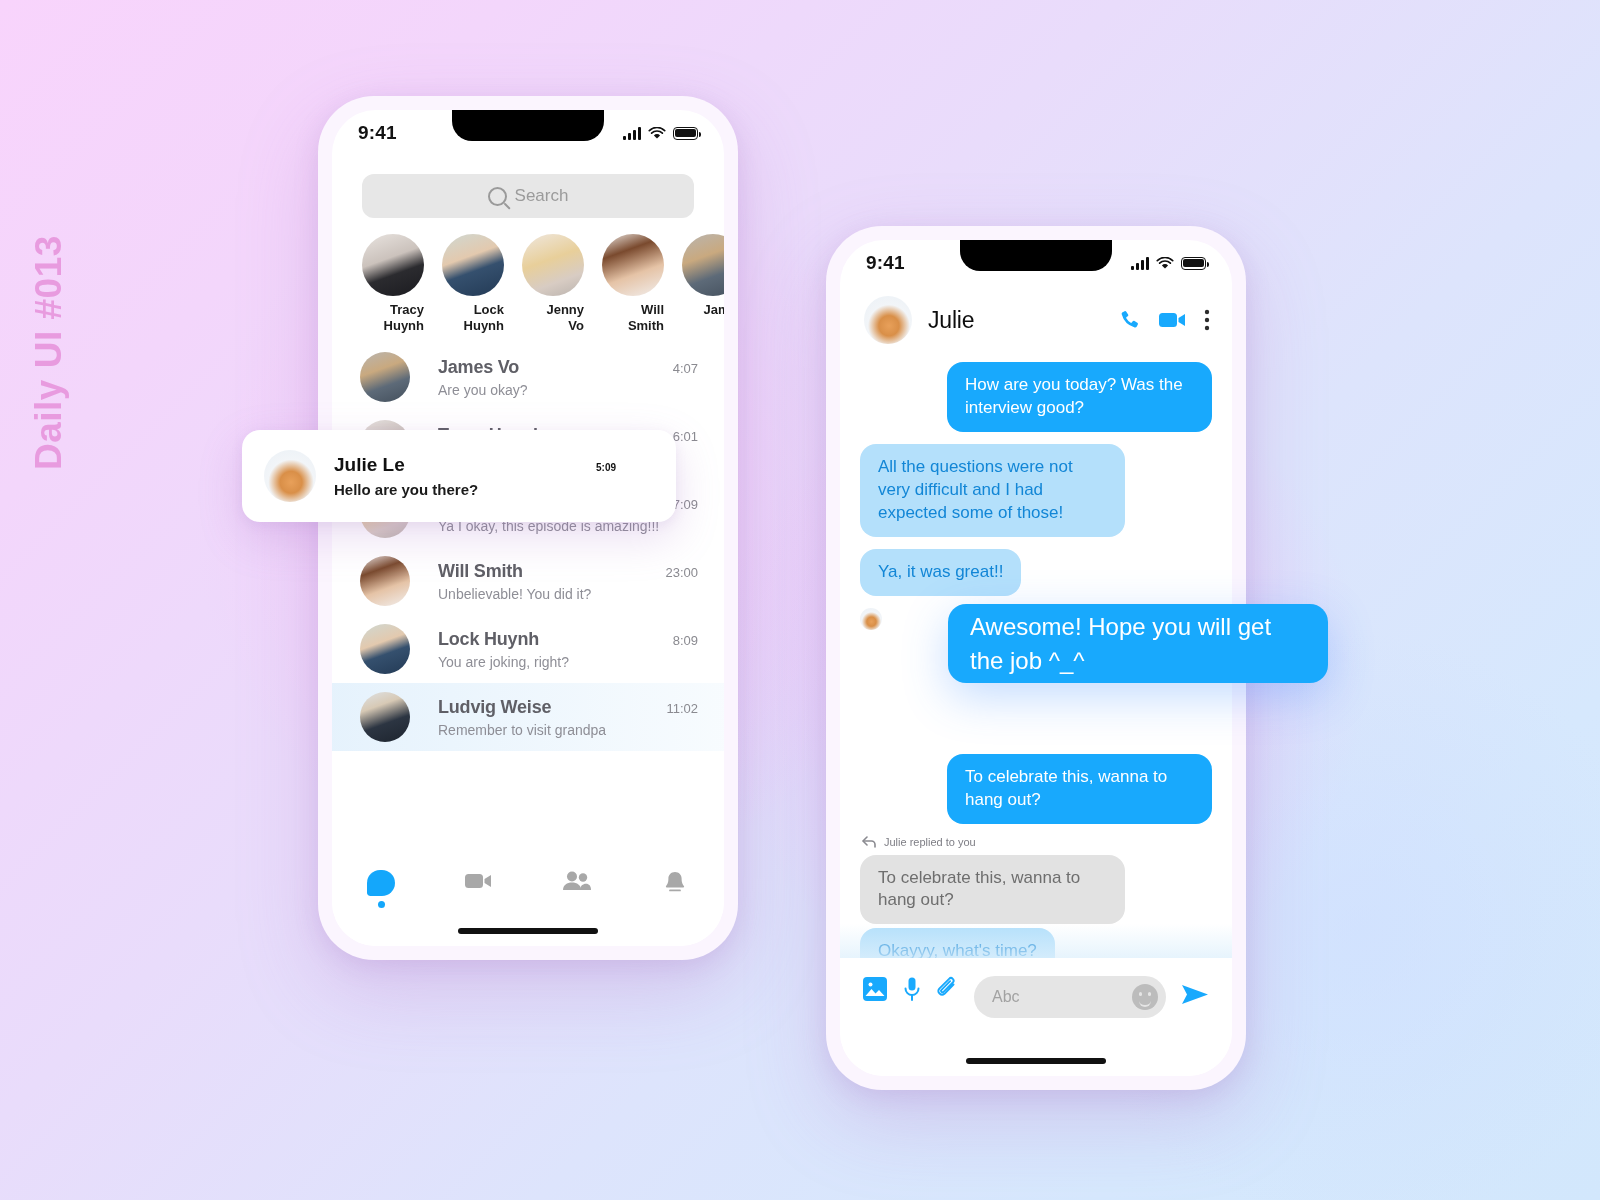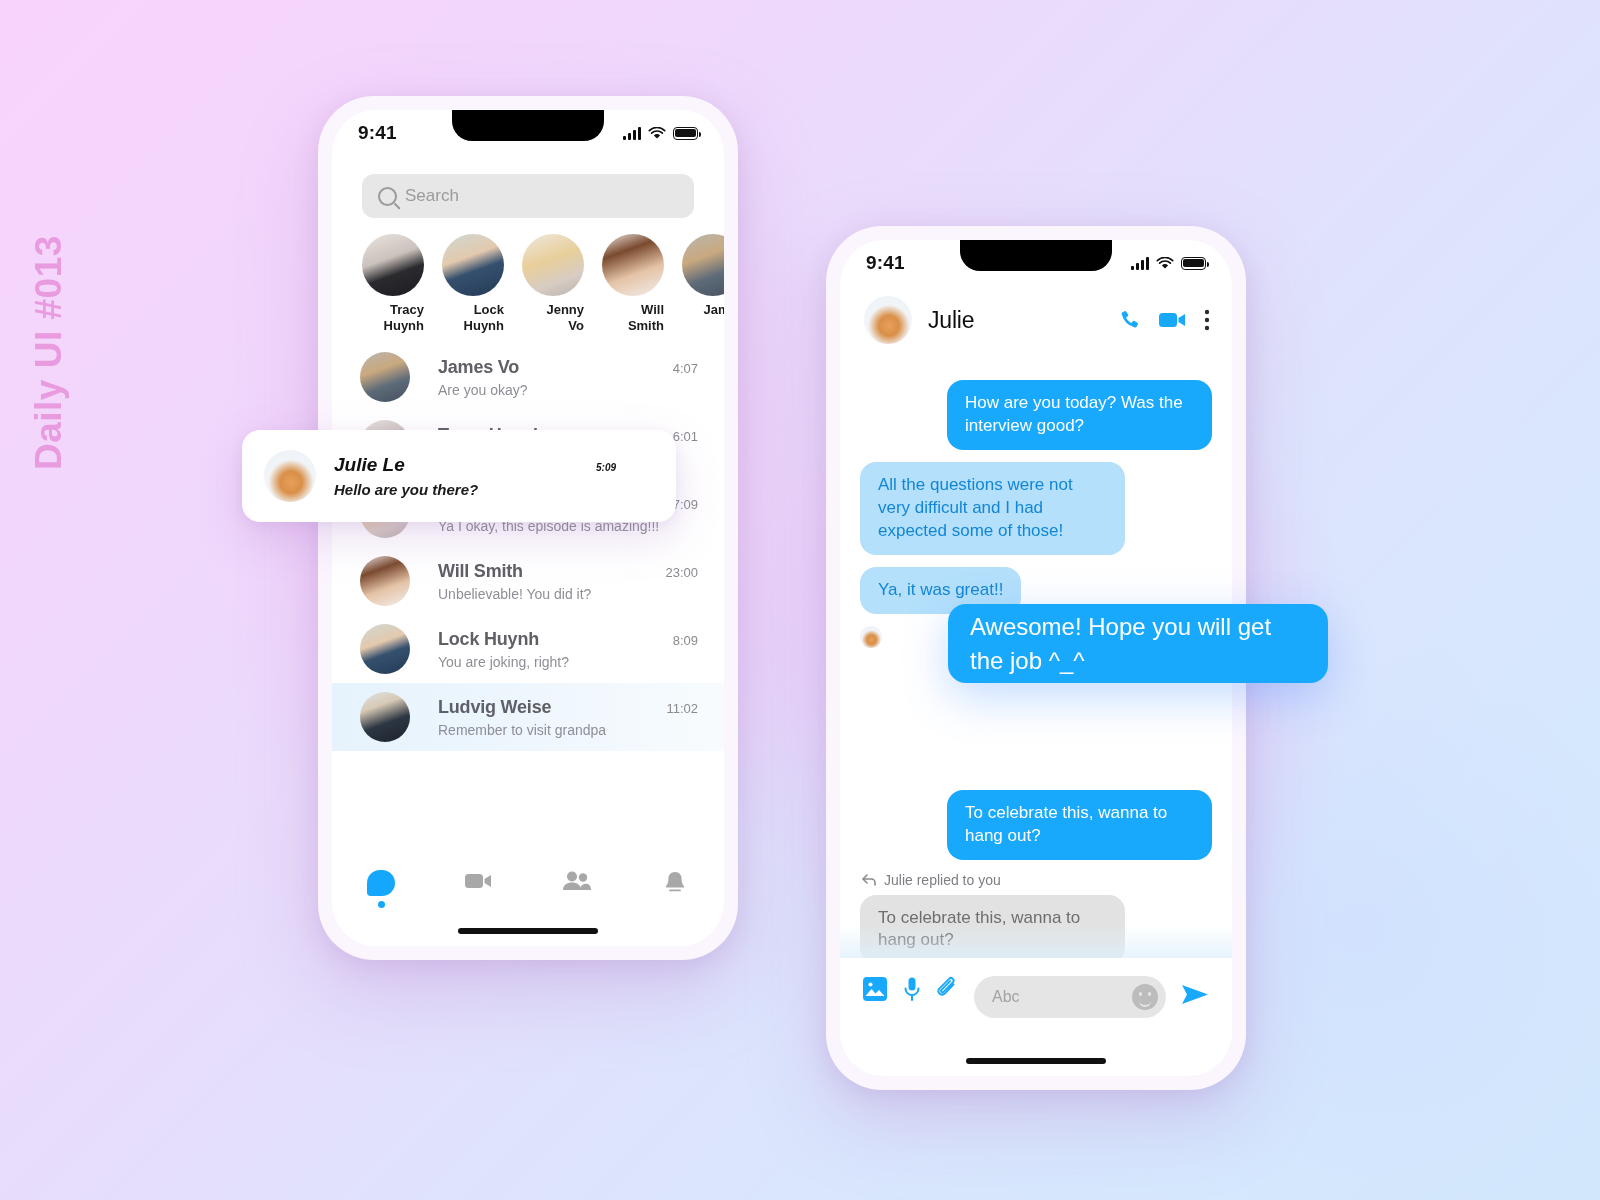--- a/index.html
+++ b/index.html
@@ -51,21 +51,21 @@
   .batt::before{content:"";position:absolute;right:-4px;top:4px;width:2px;height:5px;background:#111;border-radius:0 2px 2px 0;}
 
   
   .chats-title-row { display:flex; align-items:center; justify-content:space-between;
     padding: 6px 30px 0 30px; }
   .chats-title { font-size: 34px; font-weight: 800; color: #0f0f0f; letter-spacing: -.3px; }
   .hamburger { display:flex; flex-direction:column; gap:5px; cursor:pointer; padding:4px; }
   .hamburger span { display:block; width:26px; height:3px; background:#4a4a4a; border-radius:2px; }
 
   .search-bar { margin: 18px 30px 0 30px; height: 44px; background:#e7e7e7; border-radius: 12px;
-    display:flex; align-items:center; gap:8px; padding: 0 16px; }
+    display:flex; align-items:center; gap:8px; padding: 0 16px; justify-content: center; }
   .search-ic { width:19px; height:19px; border:2.4px solid #9a9a9a; border-radius:50%; position:relative; flex:none; }
   .search-ic::after{content:"";position:absolute;right:-6px;bottom:-4px;width:8px;height:2.4px;background:#9a9a9a;transform:rotate(45deg);border-radius:2px;}
   .search-ph { font-size:17px; color:#9b9b9b; }
 
   .stories { display:flex; gap:18px; padding: 16px 0 6px 30px; overflow:hidden; }
   .story { width:62px; flex:none; text-align:right; }
   .story-av { width:62px; height:62px; border-radius:50%; overflow:hidden; }
   .story-name { margin-top:6px; font-size:13px; line-height:1.2; color:#1b1b1b; font-weight:600; }
 
   .chat-list { padding: 4px 0 0 0; }
@@ -83,45 +83,45 @@
     display:flex; align-items:flex-start; padding-top:16px; }
   .tab { flex:1; display:flex; flex-direction:column; align-items:center; gap:5px; cursor:pointer; }
   .tab-bubble { width:28px; height:26px; background:#14a7fb; border-radius:14px 14px 14px 4px; position:relative; }
   .tab-dot { width:7px; height:7px; border-radius:50%; background:#14a7fb; }
   .home-ind { position:absolute; bottom:12px; left:50%; transform:translateX(-50%);
     width:140px; height:6px; background:#111; border-radius:3px; }
 
   
   .float-card { position:absolute; left:242px; top:430px; width:434px; height:92px;
     background:#fff; border-radius:18px; box-shadow: 0 16px 44px rgba(165,110,195,.22), 0 3px 12px rgba(160,120,190,.12);
-    display:flex; align-items:center; gap:18px; padding: 0 22px; z-index:40;font-style:italic; }
+    display:flex; align-items:center; gap:18px; padding: 0 22px; z-index:40; }
   .fc-av { width:52px; height:52px; border-radius:50%; overflow:hidden; flex:none; }
   .fc-main { flex:1; }
   .fc-top { display:flex; align-items:baseline; justify-content:space-between; }
   .fc-name { font-size:19px; font-weight:700; color:#111; }
   .fc-time { font-size:10px; font-weight:700; color:#111; margin-right:38px; }
   .fc-msg { margin-top:5px; font-size:15px; font-weight:600; color:#1a1a1a; }
 
   
   .conv-header { display:flex; align-items:center; gap:16px; padding: 10px 22px 8px 24px; }
   .conv-av { width:48px; height:48px; border-radius:50%; overflow:hidden; flex:none; }
   .conv-name { font-size:23px; font-weight:400; color:#0e0e0e; flex:1; letter-spacing:-.2px; }
   .conv-actions { display:flex; align-items:center; gap:16px; }
   .icon-btn { cursor:pointer; display:flex; align-items:center; }
 
   .conv-body { padding: 10px 20px 0 20px; position:relative; }
   .bubble { border-radius:16px; padding:12px 18px; font-size:17px; line-height:1.35; max-width:265px; }
-  .b-out { background:#18a9fd; color:#fff; margin-left:auto;margin-top:18px; }
+  .b-out { background:#18a9fd; color:#fff; margin-left:auto; }
   .b-in  { background:#b4e0fb; color:#1286d6; }
   .b-quote { background:#e2e2e2; color:#6e6e6e; }
   .row-bub { display:flex; margin-bottom:12px; }
   .row-bub.out { justify-content:flex-end; }
   .mini-av { width:22px; height:22px; border-radius:50%; overflow:hidden; flex:none; }
 
-  .reply-label { display:flex; align-items:center; gap:8px; font-size:14px; color:#7d7d84; margin: 2px 0 7px 2px; }
+  .reply-label { display:flex; align-items:center; gap:8px; font-size:11px; color:#7d7d84; margin: 2px 0 7px 2px; }
 
   
   .big-bubble { position:absolute; left:948px; top:604px; width:380px;
     background:#18a9fd; color:#fff; border-radius:18px; padding:6px 22px;
     font-size:24px; line-height:1.4; z-index:30;
     box-shadow: 0 14px 46px rgba(60,140,255,.30); }
 
   
   .input-bar { position:absolute; left:0; right:0; bottom:0; height:118px; background:#fff;
     display:flex; align-items:flex-start; gap:14px; padding: 18px 22px 0 22px; }

